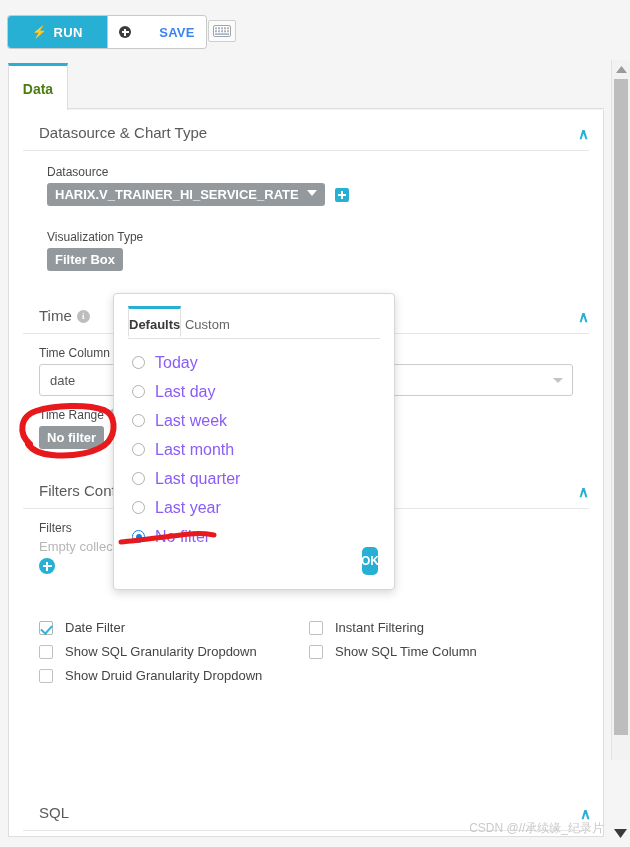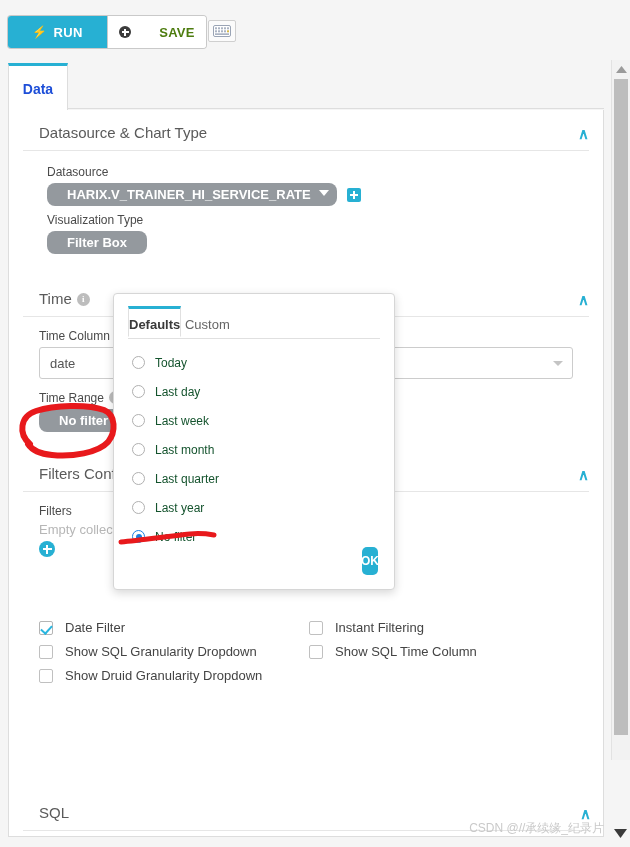--- a/index.html
+++ b/index.html
@@ -28,21 +28,21 @@
   .btn{
     height:32px;
     display:flex;align-items:center;justify-content:center;
     gap:6px;
     font-size:13px;font-weight:bold;
     letter-spacing:.3px;
     cursor:pointer;
     user-select:none;
   }
   .btn-run{background:#27b0d3;color:#fff;width:99px;}
-  .btn-save{background:#fff;color:#4d7c0f;width:98px;border-left:1px solid #c9c9c9;gap:28px;}
+  .btn-save{background:#fff;color:#3b82f6;width:98px;border-left:1px solid #c9c9c9;gap:28px;}
   .ico-bolt{font-size:12px;line-height:1;}
   .ico-plus-circle{
     width:12px;height:12px;border-radius:50%;
     background:#3b3b3b;position:relative;display:inline-block;
   }
   .ico-plus-circle:before,.ico-plus-circle:after{
     content:"";position:absolute;background:#fff;
   }
   .ico-plus-circle:before{left:5px;top:2.5px;width:2px;height:7px;}
   .ico-plus-circle:after{left:2.5px;top:5px;width:7px;height:2px;}
@@ -61,21 +61,21 @@
   }
   .tab{
     position:absolute;left:8px;top:0;
     width:60px;height:48px;
     background:#fff;
     border:1px solid #ddd;
     border-top:3px solid #27b0d3;
     border-bottom:none;
     box-sizing:border-box;
     display:flex;align-items:center;justify-content:center;
-    font-weight:bold;font-size:14px;color:#1d4ed8;
+    font-weight:bold;font-size:14px;color:#4d7c0f;
     cursor:pointer;
   }
   .tab-rest{
     position:absolute;left:68px;top:45px;
     width:536px;height:1px;background:#ddd;
   }
 
   
   .panel{
     position:absolute;left:8px;top:110px;
@@ -105,22 +105,22 @@
     font-size:9px;font-weight:bold;font-style:normal;
     line-height:13px;text-align:center;
     vertical-align:2px;margin-left:5px;
     font-family:"Liberation Serif", serif;
   }
   .field-label{font-size:12px;color:#4a4a4a;margin-bottom:4px;}
 
   .pill{
     display:inline-block;
     background:#94999e;color:#fff;
-    border-radius:8px;
-    padding:4px 20px;
+    border-radius:3px;
+    padding:4px 8px;
     font-size:13px;font-weight:bold;
     cursor:pointer;
     user-select:none;
   }
   .pill.with-caret{padding-right:26px;position:relative;}
   .pill .caret{
     position:absolute;right:8px;top:7px;
     width:0;height:0;
     border-left:5px solid transparent;border-right:5px solid transparent;
     border-top:6px solid #fff;
@@ -212,21 +212,21 @@
   .radio{
     width:13px;height:13px;border-radius:50%;
     border:1px solid #b0b0b0;background:#fff;box-sizing:border-box;
     position:relative;flex:0 0 auto;
   }
   .radio.sel{border:1px solid #1a80e0;}
   .radio.sel:after{
     content:"";position:absolute;left:2.5px;top:2.5px;
     width:6px;height:6px;border-radius:50%;background:#1a80e0;
   }
-  .radio-label{font-size:12px;color:#14532d;}
+  .radio-label{font-size:16px;color:#8b5cf6;}
   .ok-btn{
     position:absolute;right:16px;bottom:14px;
     width:16px;height:28px;
     background:#27b0d3;color:#fff;
     border-radius:5px;
     font-size:12px;font-weight:bold;
     display:flex;align-items:center;justify-content:center;
     cursor:pointer;
   }
 
@@ -311,21 +311,21 @@
 
   <div style="padding:14px 0 0 38px;">
     <div class="field-label">Datasource</div>
     <div style="display:flex;align-items:center;">
       <span class="pill with-caret">
         <span>HARIX.V_TRAINER_HI_SERVICE_RATE</span>
         <span class="caret"></span>
       </span>
       <span class="plus-sq"></span>
     </div>
-    <div class="field-label" style="margin-top:7px;">Visualization Type</div>
+    <div class="field-label" style="margin-top:24px;">Visualization Type</div>
     <div>
       <span class="pill">Filter Box</span>
     </div>
   </div>
 
   <div class="section-head" style="margin-top:22px;">
     <span>Time</span><i class="info-i">i</i>
     <span class="chev">∧</span>
   </div>
 

